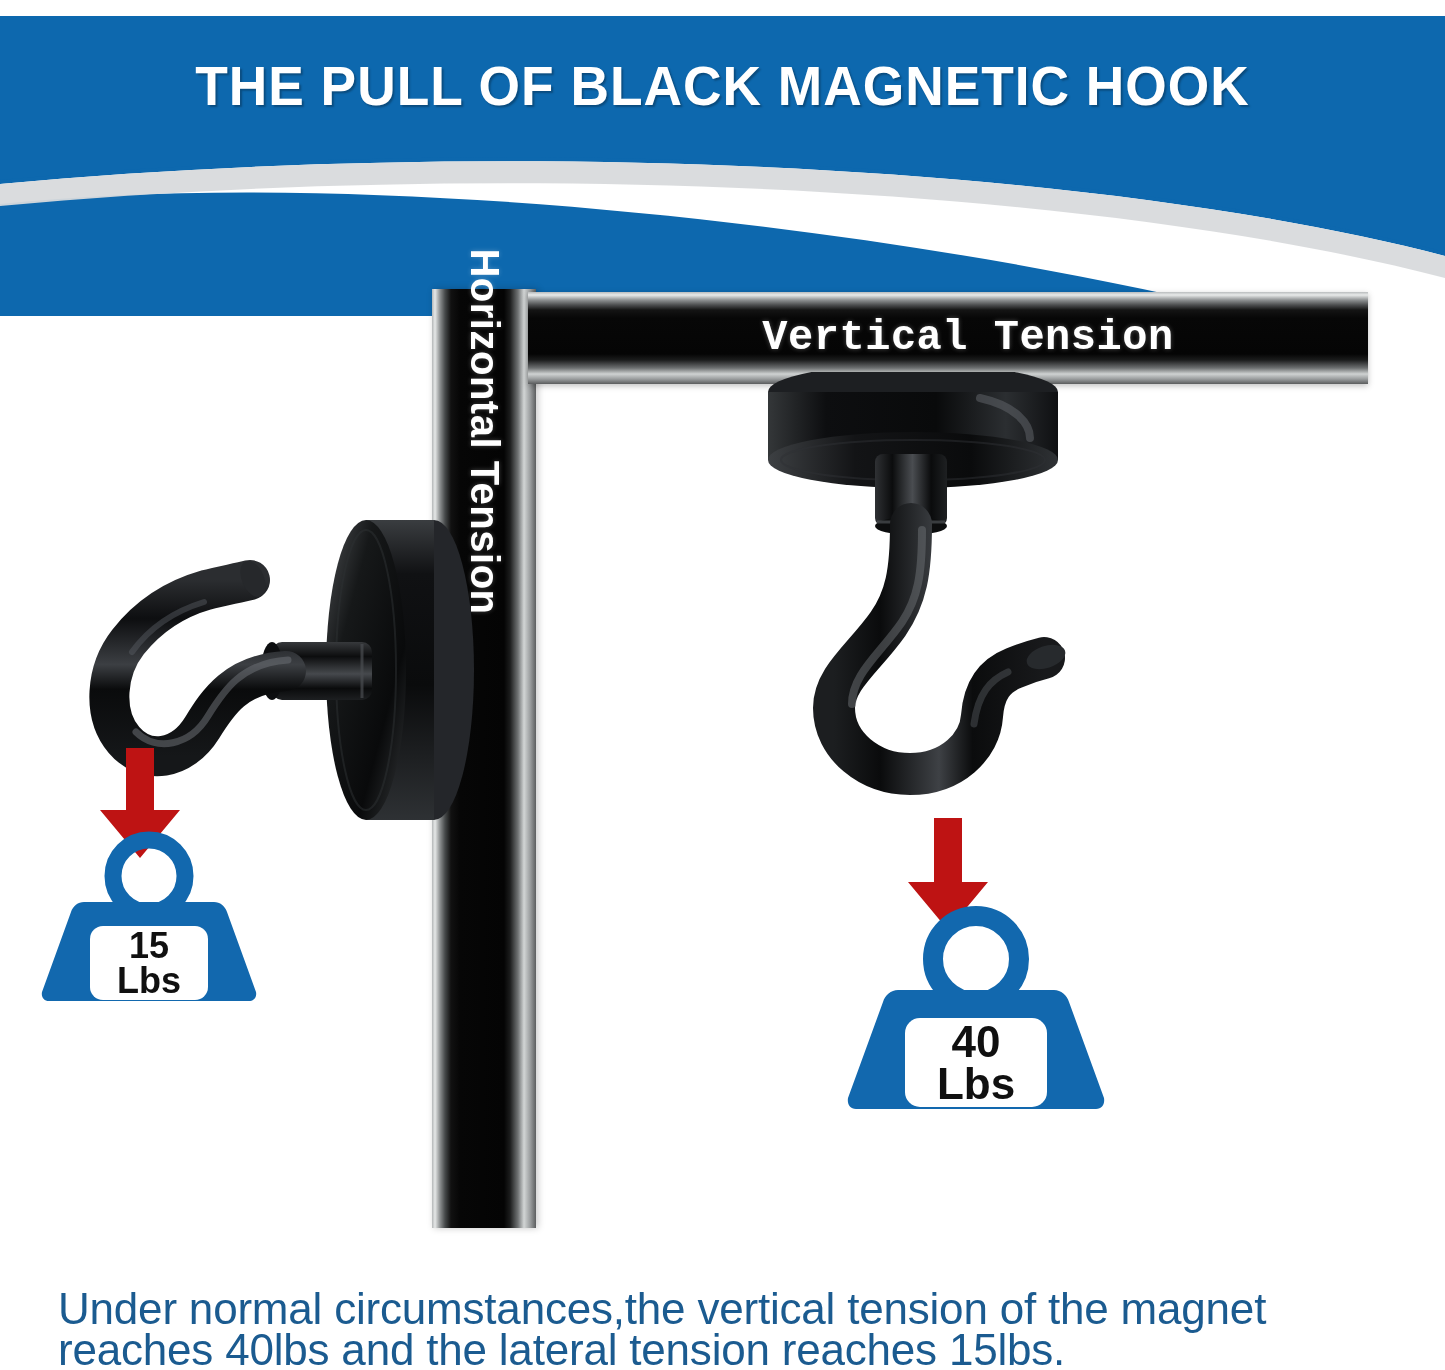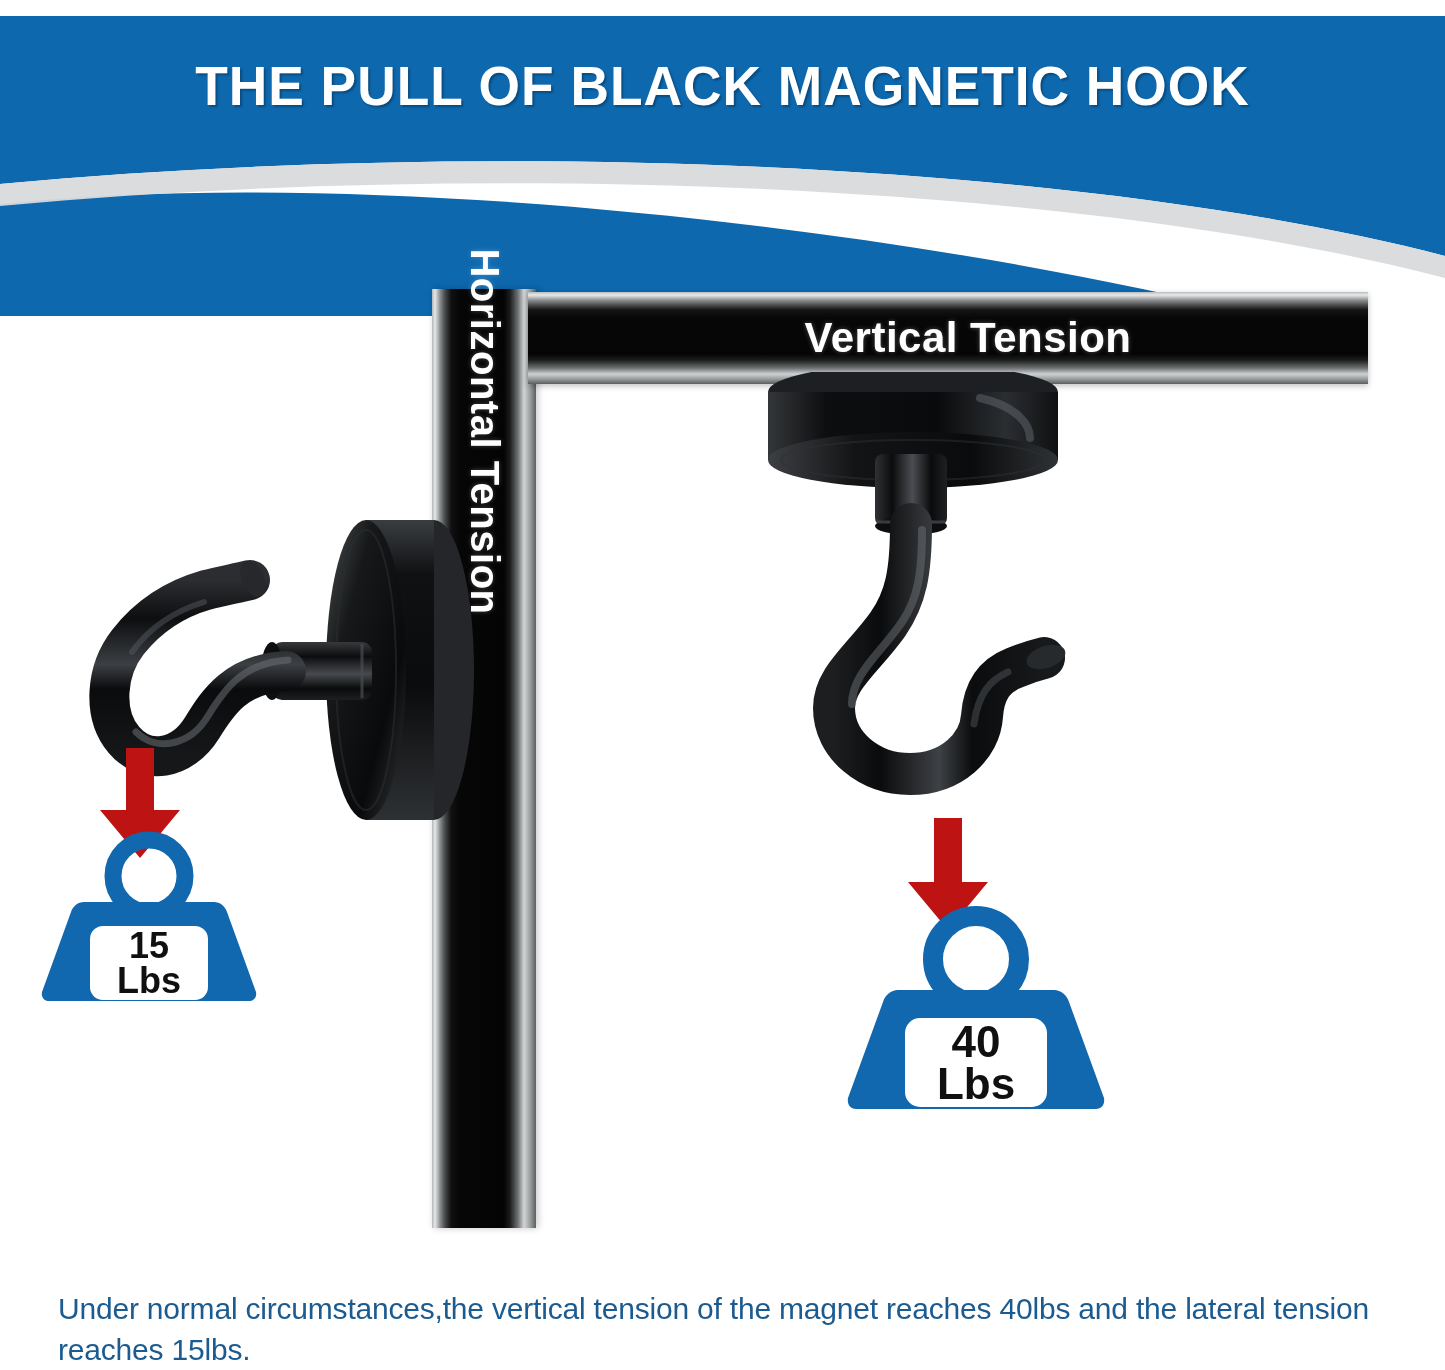--- a/index.html
+++ b/index.html
@@ -68,21 +68,21 @@
     box-shadow: 0 2px 6px rgba(0,0,0,0.25);
   }
   #ceiling-bar-label {
     position: absolute;
     left: 0; top: 0;
     width: 840px; height: 92px;
     display: flex;
     align-items: center;
     justify-content: center;
     color: #ffffff;
-    font-family: Liberation Sans, sans-serif;
+    font-family: Liberation Mono, monospace;
     font-weight: bold;
     font-size: 42px;
     letter-spacing: 0.5px;
     padding-left: 40px;
     box-sizing: border-box;
     text-shadow: 0 0 5px rgba(255,255,255,0.28);
   }
 
   
   #wall-bar {
@@ -144,21 +144,21 @@
   }
 
   
   #caption {
     position: absolute;
     left: 58px;
     top: 1288px;
     width: 1340px;
     color: #1b5b90;
     font-family: "Liberation Sans", sans-serif;
-    font-size: 30px;
+    font-size: 44px;
     line-height: 41px;
     font-weight: normal;
     letter-spacing: -0.2px;
   }
 </style>
 </head>
 <body>
 
 <div id="header-banner">
   <svg width="1445" height="300" viewBox="0 0 1445 300">

